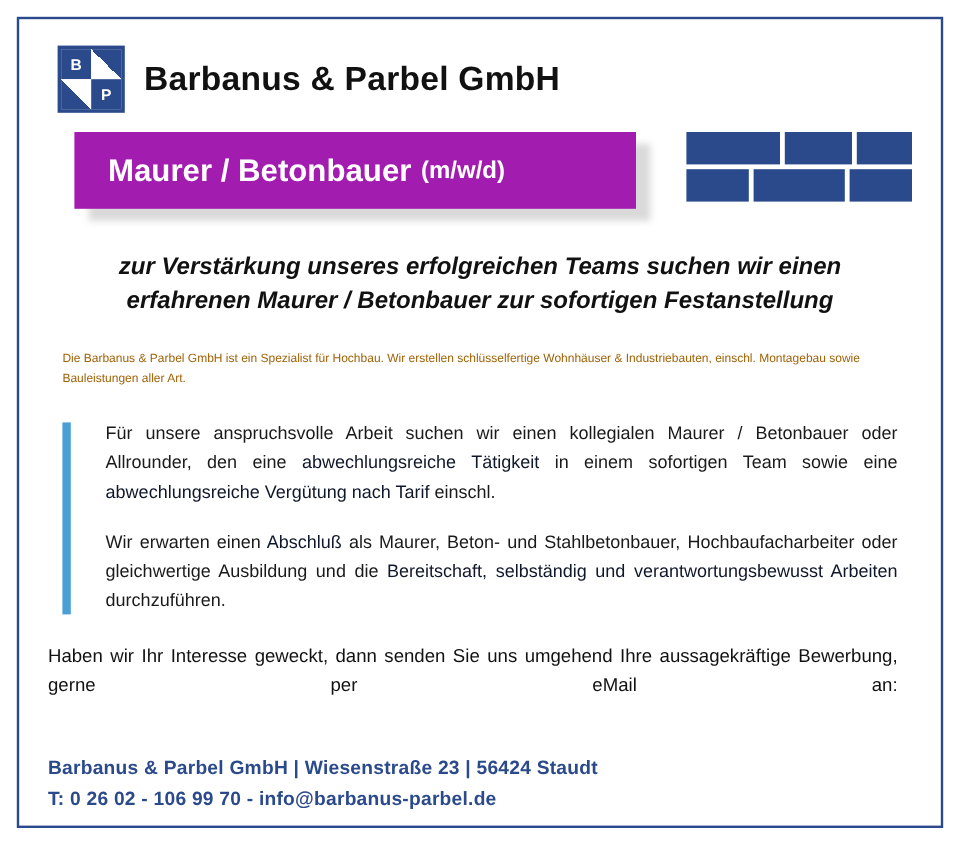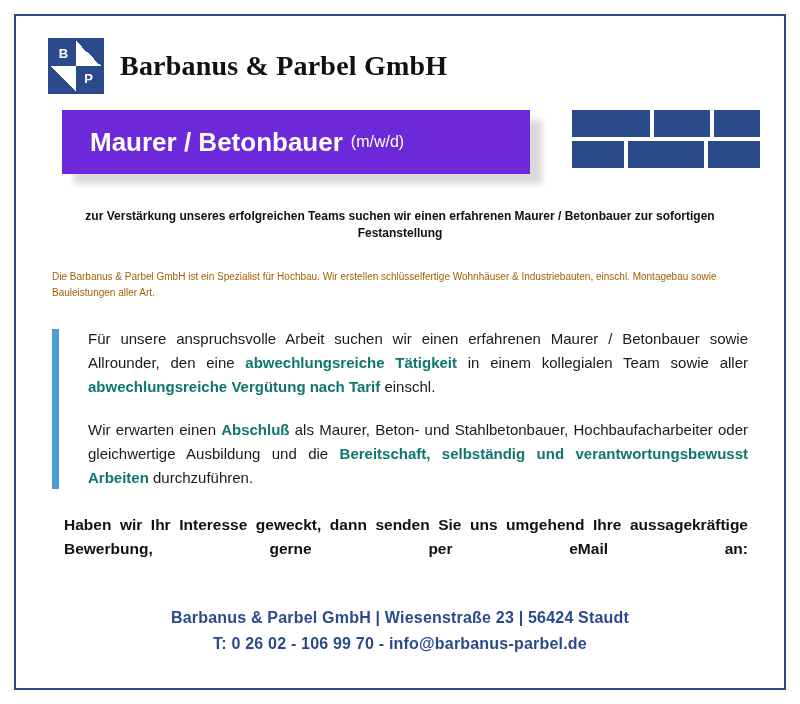--- a/index.html
+++ b/index.html
@@ -82,36 +82,35 @@
   .logo .cell.tri-bl {
     background: linear-gradient(to top right, #2b4a8b 0 50%, #ffffff 50% 100%);
     color: transparent;
   }
   .company-name {
     font-size: 28px;
     font-weight: bold;
     letter-spacing: 0.2px;
     color: #111111;
     white-space: nowrap;
-    font-family: Liberation Serif, serif;
   }
 
   
   .band-wrap {
     position: relative;
     margin-top: 16px;
     height: 72px;
   }
   .band {
     position: absolute;
     left: 22px;
     top: 0;
     width: 468px;
     height: 64px;
-    background: #6d28d9;
+    background: #a21caf;
     display: flex;
     align-items: center;
     padding-left: 28px;
     box-sizing: border-box;
     z-index: 2;
   }
   .band-shadow {
     position: absolute;
     left: 34px;
     top: 10px;
@@ -122,22 +121,22 @@
     z-index: 1;
   }
   .band-title {
     color: #ffffff;
     font-size: 26px;
     font-weight: bold;
     white-space: nowrap;
   }
   .band-sub {
     color: #ffffff;
-    font-size: 16px;
-    font-weight: normal;
+    font-size: 20px;
+    font-weight: bold;
     margin-left: 8px;
   }
 
   
   .bricks {
     position: absolute;
     right: 0;
     top: 0;
     width: 240px;
     height: 64px;
@@ -145,25 +144,26 @@
   }
   .brick {
     position: absolute;
     background: #2b4a8b;
     height: 27px;
   }
 
   
   .headline {
     text-align: center;
-    font-size: 12px;
+    font-size: 20px;
     font-weight: bold;
     line-height: 1.45;
     margin: 26px 26px 0 26px;
     color: #111111;
+    font-style: italic;
   }
 
   .intro {
     margin: 26px 12px 0 12px;
     font-size: 10px;
     line-height: 1.6;
     color: #a16207;
   }
 
   .quote {
@@ -181,41 +181,40 @@
   }
   .quote p {
     margin: 0 0 18px 0;
     font-size: 15px;
     line-height: 1.62;
     text-align: justify;
     color: #1a1a1a;
   }
   .quote p:last-child { margin-bottom: 0; }
   .hl {
-    color: #0f766e;
-    font-weight: bold;
+    color: #0f172a;
+    font-weight: normal;
   }
 
   .cta {
-    margin: 22px 12px 0 24px;
+    margin: 22px 12px 0 0;
     font-size: 15.5px;
-    font-weight: bold;
+    font-weight: normal;
     line-height: 1.55;
     text-align: justify;
     color: #111111;
   }
   .cta::after {
     content: "";
     display: inline-block;
     width: 100%;
   }
 
   .contact {
     margin-top: 24px;
-    text-align: center;
     color: #2b4a8b;
     font-weight: bold;
   }
   .contact .line1 { font-size: 16px; letter-spacing: 0.2px; }
   .contact .line2 { font-size: 16px; margin-top: 8px; letter-spacing: 0.2px; }
 </style>
 </head>
 <body>
 
 <div class="ad">
@@ -249,21 +248,21 @@
       </div>
     </div>
 
     <div class="headline">zur Verstärkung unseres erfolgreichen Teams suchen wir einen erfahrenen Maurer / Betonbauer zur sofortigen Festanstellung</div>
 
     <div class="intro">Die Barbanus &amp; Parbel GmbH ist ein Spezialist für Hochbau. Wir erstellen schlüsselfertige Wohnhäuser &amp; Industriebauten, einschl. Montagebau sowie Bauleistungen aller Art.</div>
 
     <div class="quote">
       <div class="quote-bar"></div>
 
-      <p><span>Für unsere anspruchsvolle Arbeit suchen wir einen erfahrenen Maurer / Betonbauer sowie Allrounder, den eine </span><span class="hl">abwechlungsreiche Tätigkeit</span><span> in einem kollegialen Team sowie aller </span><span class="hl">abwechlungsreiche Vergütung nach Tarif</span><span> einschl.</span></p>
+      <p><span>Für unsere anspruchsvolle Arbeit suchen wir einen kollegialen Maurer / Betonbauer oder Allrounder, den eine </span><span class="hl">abwechlungsreiche Tätigkeit</span><span> in einem sofortigen Team sowie eine </span><span class="hl">abwechlungsreiche Vergütung nach Tarif</span><span> einschl.</span></p>
 
       <p><span>Wir erwarten einen </span><span class="hl">Abschluß</span><span> als Maurer, Beton- und Stahlbetonbauer, Hochbaufacharbeiter oder gleichwertige Ausbildung und die </span><span class="hl">Bereitschaft, selbständig und verantwortungsbewusst Arbeiten</span><span> durchzuführen.</span></p>
     </div>
 
     <div class="cta">Haben wir Ihr Interesse geweckt, dann senden Sie uns umgehend Ihre aussagekräftige Bewerbung, gerne per eMail an:</div>
 
     <div class="contact">
       <div class="line1">Barbanus &amp; Parbel GmbH  |  Wiesenstraße 23  | 56424 Staudt</div>
       <div class="line2">T:  0 26 02 - 106 99 70  -  info@barbanus-parbel.de</div>
     </div>

